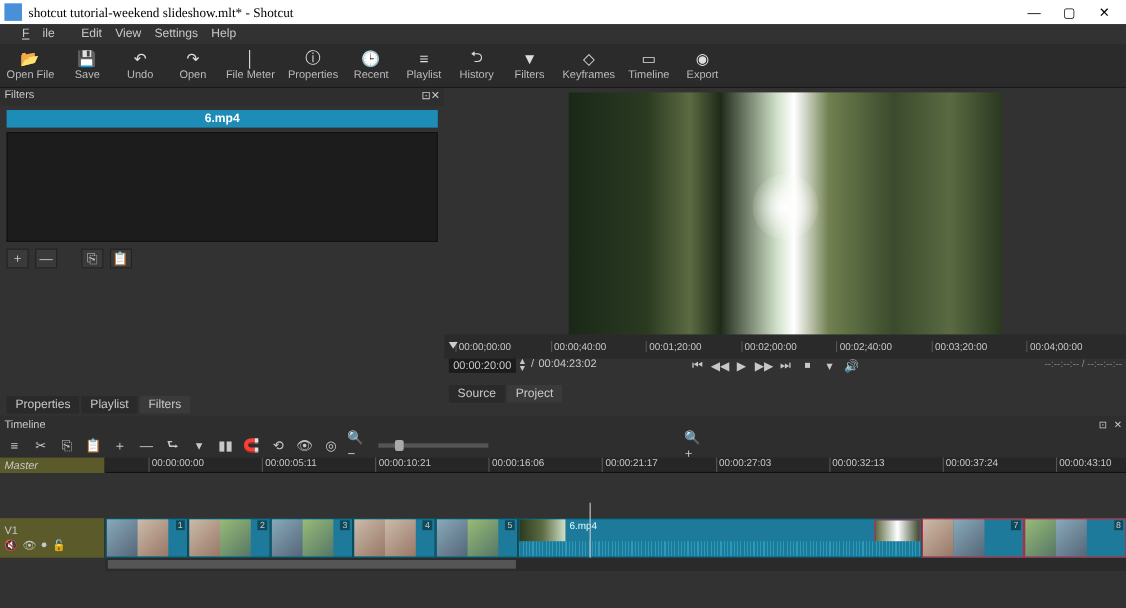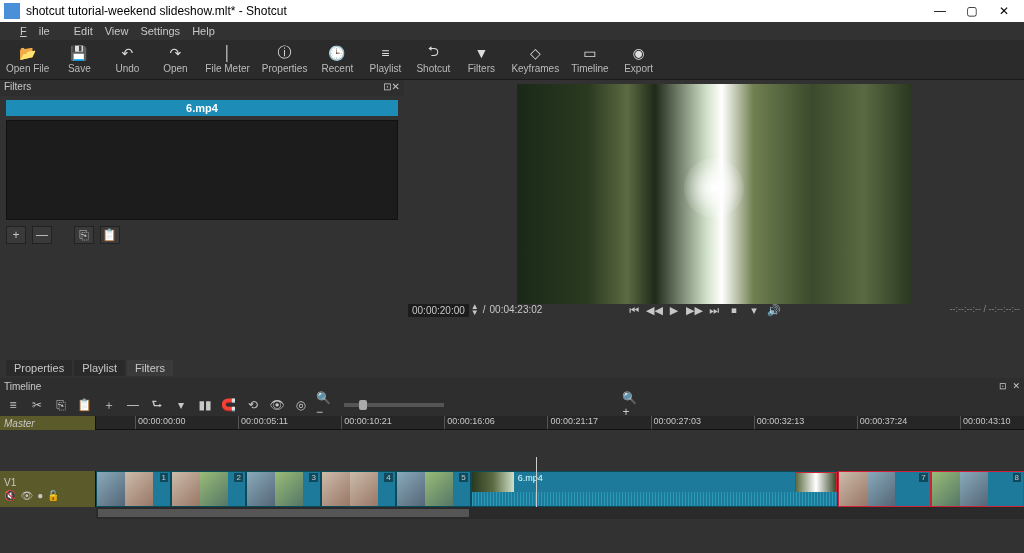--- a/index.html
+++ b/index.html
@@ -1,19 +1,19 @@
 <!DOCTYPE html>
 <html><head>
 <meta charset="utf-8">
 <style>
 * { margin: 0; padding: 0; box-sizing: border-box; font-family: "Segoe UI", Arial, sans-serif; }
 body { width: 1024px; height: 553px; background: #323232; color: #c8c8c8; font-size: 11px; overflow: hidden; }
 .titlebar { height: 22px; background: #fff; display: flex; align-items: center; padding: 0 4px; color: #000; font-size: 12px; }
 .titlebar .icon { width: 16px; height: 16px; background: #4a90d9; margin-right: 6px; }
-.titlebar .title { flex: 1; }
+.titlebar .title { flex: 1; font-family: Liberation Serif, serif; }
 .winbtn { width: 32px; height: 22px; display: flex; align-items: center; justify-content: center; color: #000; font-size: 12px; }
 .menubar { height: 18px; background: #323232; display: flex; align-items: center; padding: 0 20px; font-size: 11px; }
 .menubar span { margin-right: 12px; }
 .toolbar { height: 40px; background: #2b2b2b; display: flex; align-items: center; padding: 2px 6px; border-bottom: 1px solid #1a1a1a; }
 .tbtn { display: flex; flex-direction: column; align-items: center; margin-right: 12px; min-width: 36px; }
 .tbtn .ic { width: 16px; height: 16px; display: flex; align-items: center; justify-content: center; font-size: 14px; color: #ddd; }
 .tbtn .lbl { font-size: 10px; margin-top: 2px; color: #bbb; }
 .main { display: flex; height: 298px; }
 .left-panel { width: 404px; display: flex; flex-direction: column; }
 .lp-header { height: 16px; padding: 1px 4px; background: #2e2e2e; font-size: 10px; }
@@ -117,21 +117,21 @@
     <div class="tbtn">
       <div class="ic">🕒</div>
       <div class="lbl">Recent</div>
     </div>
     <div class="tbtn">
       <div class="ic">≡</div>
       <div class="lbl">Playlist</div>
     </div>
     <div class="tbtn">
       <div class="ic">⮌</div>
-      <div class="lbl">Shotcut</div>
+      <div class="lbl">History</div>
     </div>
     <div class="tbtn">
       <div class="ic">▼</div>
       <div class="lbl">Filters</div>
     </div>
     <div class="tbtn">
       <div class="ic">◇</div>
       <div class="lbl">Keyframes</div>
     </div>
     <div class="tbtn">
@@ -165,37 +165,53 @@
     <div class="tabs-row">
       <div class="tab">Properties</div>
       <div class="tab">Playlist</div>
       <div class="tab active">Filters</div>
     </div>
   </div>
 
   <div class="right-panel">
     <div class="preview">
         <div class="video-frame"></div>
+      </div>
+    <div class="ruler-row" id="prvruler">
+        <div style="width:6px;position:relative">
+          <div style="position:absolute;top:-4px;left:0;width:0;height:0;border-left:4px solid transparent;border-right:4px solid transparent;border-top:6px solid #ccc"></div>
+        </div>
+        <div class="tick">00:00;00:00</div>
+        <div class="tick">00:00;40:00</div>
+        <div class="tick">00:01;20:00</div>
+        <div class="tick">00:02;00:00</div>
+        <div class="tick">00:02;40:00</div>
+        <div class="tick">00:03;20:00</div>
+        <div class="tick">00:04;00:00</div>
       </div>
     <div class="transport">
       <span class="time">00:00:20:00</span>
       <span style="font-size:8px;line-height:6px">▲<br>▼</span>
       <span class="sep">/</span>
       <span>00:04:23:02</span>
       <div class="controls" id="tctrls">
           <span>⏮</span>
           <span>◀◀</span>
           <span>▶</span>
           <span>▶▶</span>
           <span>⏭</span>
           <span>⏹</span>
           <span>▾</span>
           <span>🔊</span>
         </div>
       <span class="right-time">--:--:--:-- / --:--:--:--</span>
+    </div>
+    <div class="source-tabs">
+      <div class="tab">Source</div>
+      <div class="tab active">Project</div>
     </div>
   </div>
 </div>
 
 <div class="bottom-header">
   <span>Timeline</span>
   <span class="spacer"></span>
   <span class="panctrl">⊡</span>
   <span class="panctrl">✕</span>
 </div>

